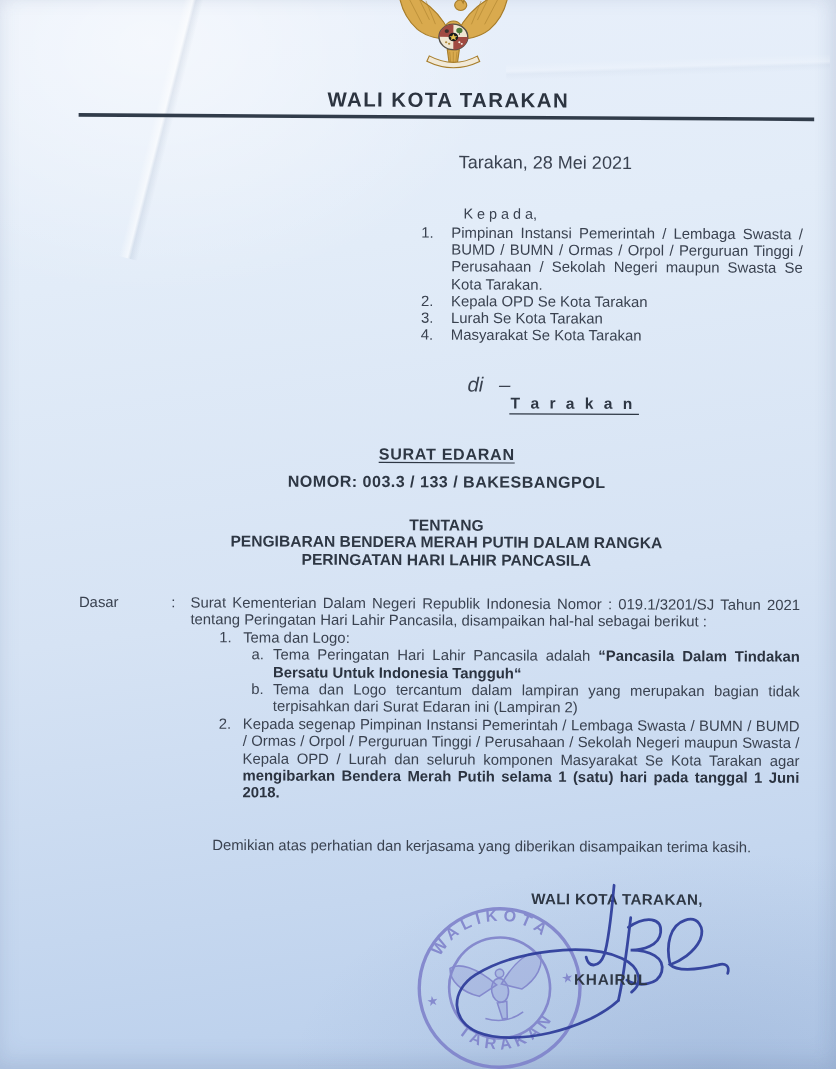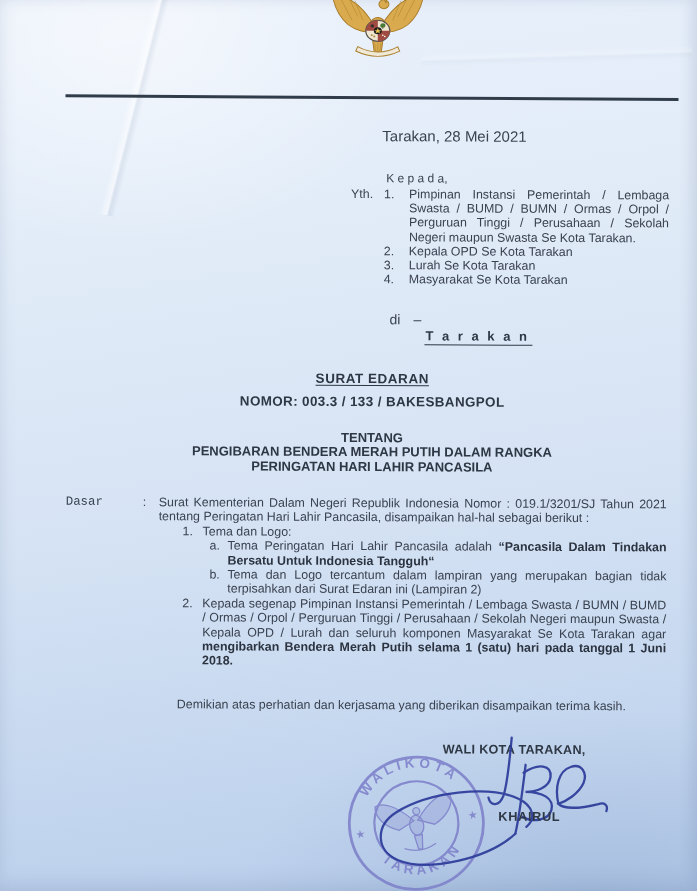--- a/index.html
+++ b/index.html
@@ -24,48 +24,48 @@
       font-size:17px;font-weight:bold;letter-spacing:1.2px;color:#2c3440;white-space:nowrap;}
   .rule{position:absolute;left:64px;top:96px;width:613px;height:3px;background:#313c4a;transform:rotate(.1deg);}
   .date{position:absolute;left:381px;top:127px;font-size:15px;}
   .kepada{position:absolute;left:385px;top:171px;font-size:12px;}
   .addr{position:absolute;left:350px;top:187px;width:318px;display:flex;font-size:12.4px;line-height:14.2px;}
   .yth{width:33px;flex:none;}
   .addr-list{flex:1;}
   .addr-row{display:flex;}
   .addr-row .no{width:25px;flex:none;}
   .addr-row .txt{flex:1;text-align:justify;}
-  .di{position:absolute;left:389px;top:311px;font-size:14px;}
+  .di{position:absolute;left:389px;top:311px;font-size:17px;font-style:italic;}
   .di .dash{margin-left:13px;}
   .city{position:absolute;left:424px;top:328px;font-size:13px;font-weight:bold;letter-spacing:2.5px;
       color:#2e3744;border-bottom:1.7px solid #2e3744;padding:0 3px 1px 1px;}
   .title-block{position:absolute;left:372px;top:371px;transform:translateX(-50%);text-align:center;
       color:#2e3744;white-space:nowrap;}
   .doc-type{font-size:13.4px;font-weight:bold;letter-spacing:.6px;text-decoration:underline;text-underline-offset:2px;}
   .doc-number{font-size:13.4px;font-weight:bold;letter-spacing:.4px;margin-top:8px;}
   .tentang{font-size:13px;font-weight:bold;margin-top:21px;}
   .subject{font-size:13px;font-weight:bold;line-height:14.5px;}
   .dasar{position:absolute;left:66px;top:496px;width:601px;display:flex;font-size:12.4px;line-height:14.4px;}
-  .dasar-label{width:77px;flex:none;font-family:Liberation Mono, monospace;}
+  .dasar-label{width:77px;flex:none;}
   .dasar-colon{width:16px;flex:none;}
   .dasar-content{flex:1;}
   .just{text-align:justify;}
   p{margin:0;}
   .li{display:flex;}
   .li .no{flex:none;}
   .li.l1{margin-left:24px;}
   .li.l1 .no{width:20px;}
   .li.sub{margin-left:51px;}
   .li.sub .no{width:18px;}
   .li .txt{flex:1;}
   strong{color:#2b3340;}
   .closing{position:absolute;left:139px;top:698px;width:534px;text-indent:39px;
       font-size:12.4px;line-height:14.4px;}
   .sig-title{position:absolute;left:444px;top:742px;font-size:12.6px;font-weight:bold;color:#2e3744;letter-spacing:.3px;}
-  .sig-name{position:absolute;left:500px;top:808px;font-size:12.8px;font-weight:bold;color:#2e3744;letter-spacing:.6px;z-index:4;}
+  .sig-name{position:absolute;left:480px;top:808px;font-size:12.8px;font-weight:bold;color:#2e3744;letter-spacing:.6px;z-index:4;}
   .stamp{position:absolute;left:338px;top:743px;z-index:2;opacity:.88;}
   .sig-ink{position:absolute;left:370px;top:728px;z-index:3;}
 </style>
 </head>
 <body>
 
 <div class="paper">
   <div class="tilt">
     <div class="crease c1"></div>
     <div class="crease c2"></div>
@@ -92,28 +92,28 @@
         <circle cx="42.5" cy="40.5" r="1.8" fill="#3a2e2a"></circle>
         <circle cx="42" cy="51" r="1" fill="#b08a3e"></circle>
           <circle cx="44.5" cy="52.5" r="1" fill="#b08a3e"></circle>
         <circle cx="53" cy="51" r=".9" fill="#f5f1e6"></circle>
           <circle cx="55" cy="52.5" r=".9" fill="#f5f1e6"></circle>
         <circle cx="48" cy="46" r="4" fill="#1d1d1d"></circle>
         <path d="M48,43 L49,45.3 L51.4,45.3 L49.5,46.8 L50.2,49.2 L48,47.8 L45.8,49.2 L46.5,46.8 L44.6,45.3 L47,45.3 Z" fill="#e8c34f"></path>
       </g>
     </svg>
 
+    <div class="header-title">WALI KOTA TARAKAN</div>
     <div class="rule"></div>
 
     <div class="date">Tarakan, 28 Mei 2021</div>
 
     <div class="kepada">K e p a d a,</div>
 
     <div class="addr">
-      <div class="yth">Yth.</div>
       <div class="addr-list">
         <div class="addr-row">
           <span class="no">1.</span>
           <span class="txt">Pimpinan Instansi Pemerintah / Lembaga Swasta / BUMD / BUMN / Ormas / Orpol / Perguruan Tinggi / Perusahaan / Sekolah Negeri maupun Swasta Se Kota Tarakan.</span>
         </div>
         <div class="addr-row">
           <span class="no">2.</span>
           <span class="txt">Kepala OPD Se Kota Tarakan</span>
         </div>
         <div class="addr-row">

